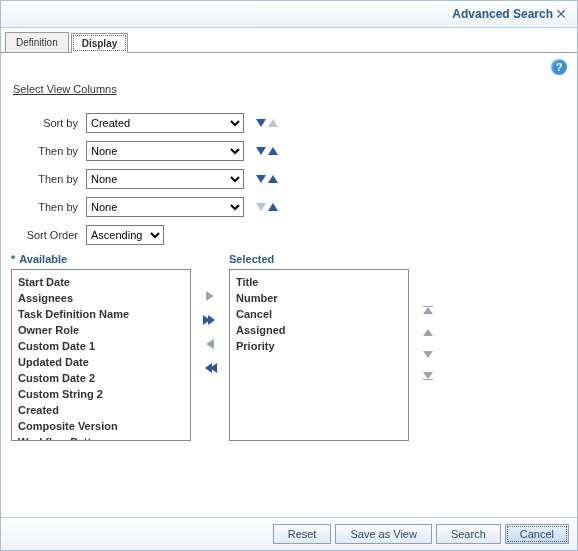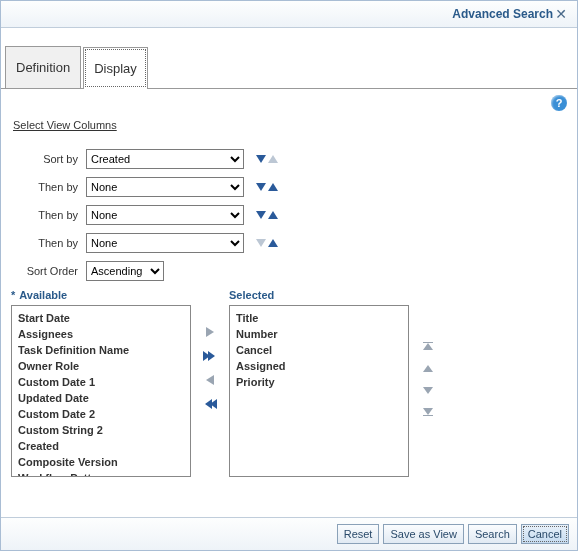--- a/index.html
+++ b/index.html
@@ -39,37 +39,36 @@
     align-items: center;
     justify-content: center;
     cursor: pointer;
   }
   .tabstrip {
     display: flex;
     padding: 4px 4px 0 4px;
     border-bottom: 1px solid #999;
   }
   .tab {
-    padding: 13px 10px;
+    padding: 4px 10px;
     border: 1px solid #999;
     border-bottom: none;
     background: #f0f0f0;
     margin-right: 2px;
     cursor: pointer;
-    font-size: 13px;
+    font-size: 10px;
     color: #333;
-    margin-top: 14px;
   }
   .tab.active {
     background: #fff;
     position: relative;
     top: 1px;
     outline: 1px dotted #666;
     outline-offset: -3px;
-    font-weight: normal;
+    font-weight: bold;
   }
   .panel {
     flex: 1;
     padding: 12px 10px 10px 10px;
     position: relative;
     overflow: auto;
   }
   .help-icon {
     position: absolute;
     top: 6px;
@@ -192,21 +191,21 @@
   .footer {
     display: flex;
     justify-content: flex-end;
     gap: 4px;
     padding: 6px 8px;
     background: linear-gradient(#fdfefe, #eef3f8);
     border-top: 1px solid #c0cddb;
   }
   .btn {
     font-size: 11px;
-    padding: 3px 6px;
+    padding: 3px 14px;
     border: 1px solid #8aa1b8;
     background: linear-gradient(#fafcfe, #e1eaf3);
     cursor: pointer;
     color: #2a4a6a;
   }
   .btn.default {
     background: linear-gradient(#e8f1fa, #c5dbf0);
     outline: 1px dotted #666;
     outline-offset: -3px;
     text-align: center;

